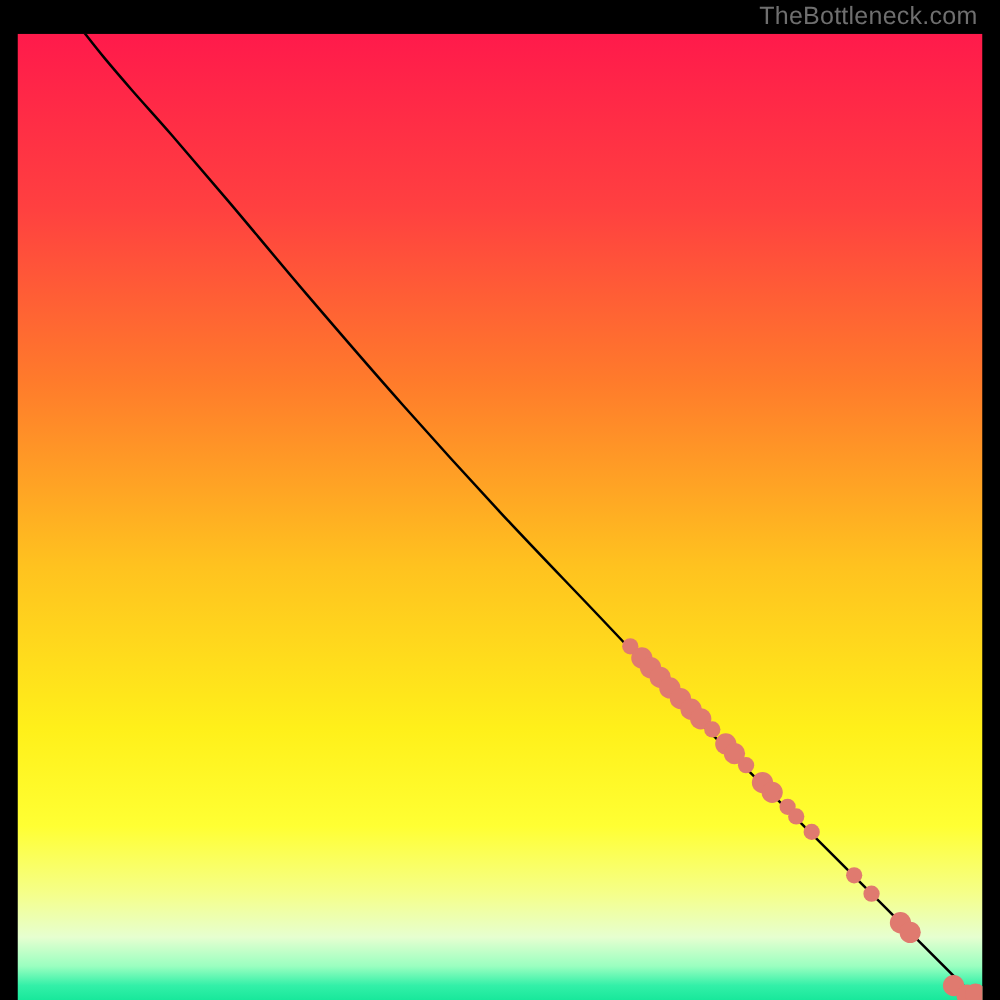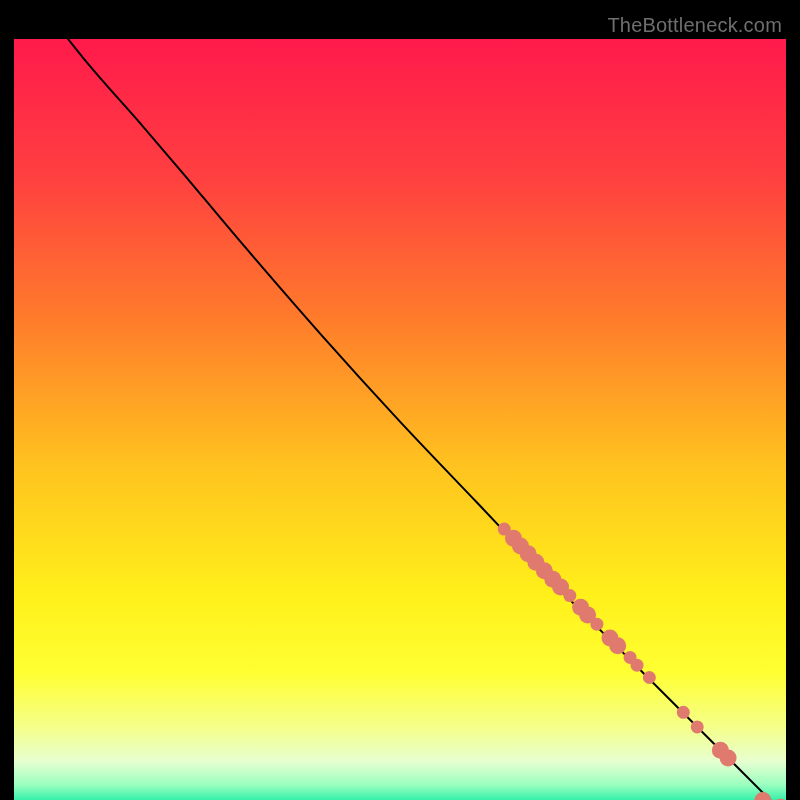--- a/index.html
+++ b/index.html
@@ -8,21 +8,20 @@
     background: #000000;
     width: 800px;
     height: 800px;
     overflow: hidden;
     font-family: Arial, Helvetica, sans-serif;
   }
   .stage {
     position: relative;
     width: 800px;
     height: 708px;
-    margin-top: 12px;
   }
   .attribution {
     position: absolute;
     top: 2px;
     right: 18px;
     color: #6f6f6f;
     font-size: 20px;
     font-weight: 400;
     letter-spacing: 0.2px;
   }

